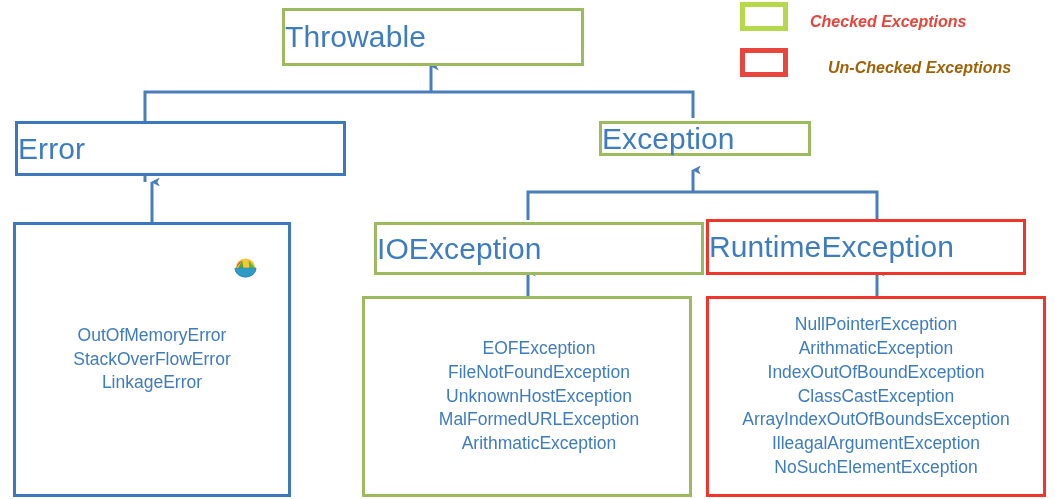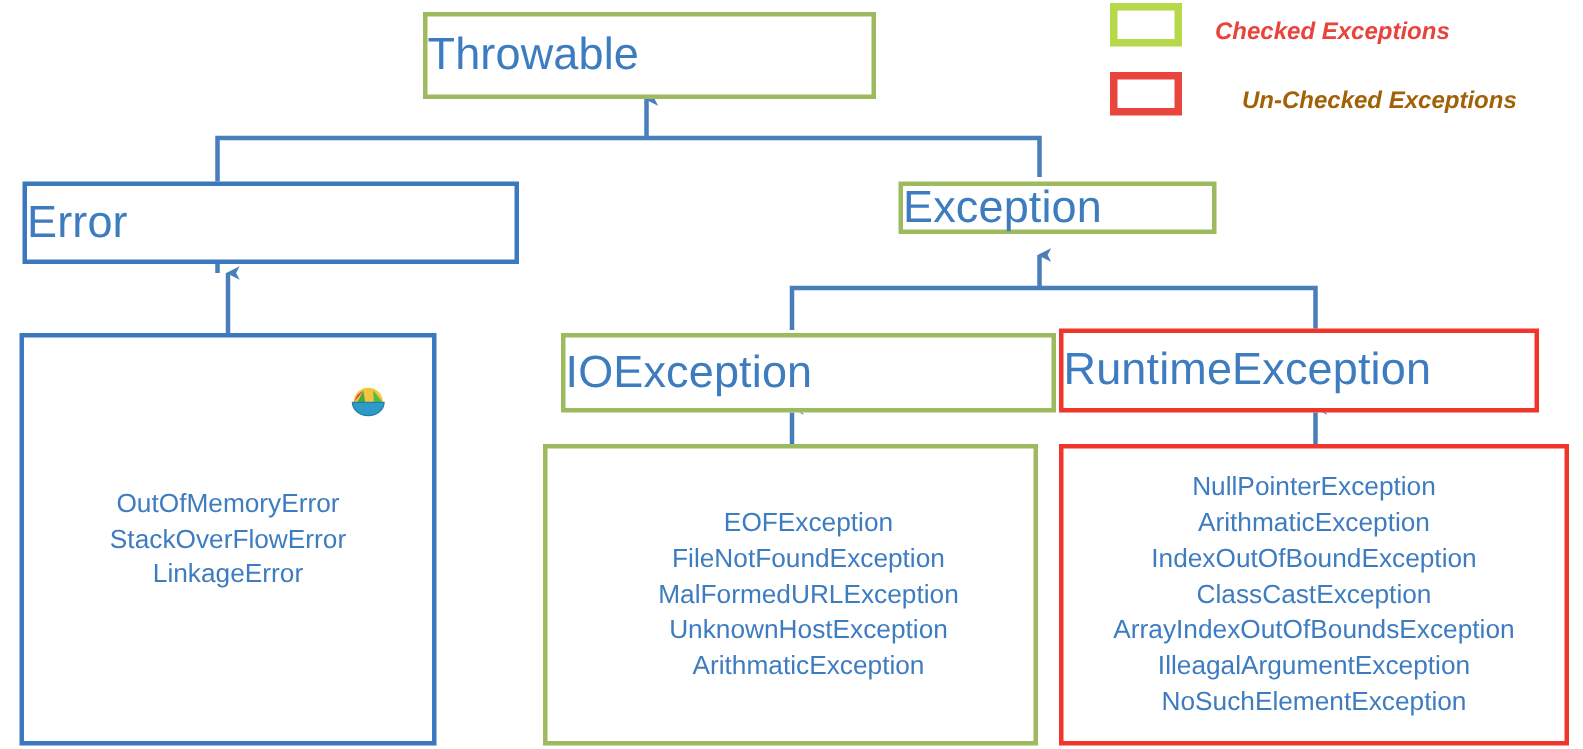--- a/index.html
+++ b/index.html
@@ -191,22 +191,22 @@
     <path d="M20,5.2 L27.5,14.6 L20.5,15 Z" fill="#5BB947"></path>
     <path d="M14,6.4 L19.5,15 L14.2,15 Z" fill="#F2C53D"></path>
     <path d="M3,15 L29,15 A13,11 0 0,1 3,15 Z" fill="#2E9BC6"></path>
     <path d="M3,15 L29,15 A13,11 0 0,1 3,15 Z" fill="none" stroke="#1F7FA8" stroke-width="1"></path>
   </svg>
 
   <div class="node detail-box border-green" style="left:362px; top:296px; width:330px; height:201px;padding-left:24px;">
     <div class="detail-list">
       <span class="row">EOFException</span>
       <span class="row">FileNotFoundException</span>
+      <span class="row">UnknownHostException</span>
       <span class="row">MalFormedURLException</span>
-      <span class="row">UnknownHostException</span>
       <span class="row">ArithmaticException</span>
     </div>
   </div>
 
   <div class="node detail-box border-red" style="left:706px; top:296px; width:340px; height:201px;">
     <div class="detail-list">
       <span class="row">NullPointerException</span>
       <span class="row">ArithmaticException</span>
       <span class="row">IndexOutOfBoundException</span>
       <span class="row">ClassCastException</span>

